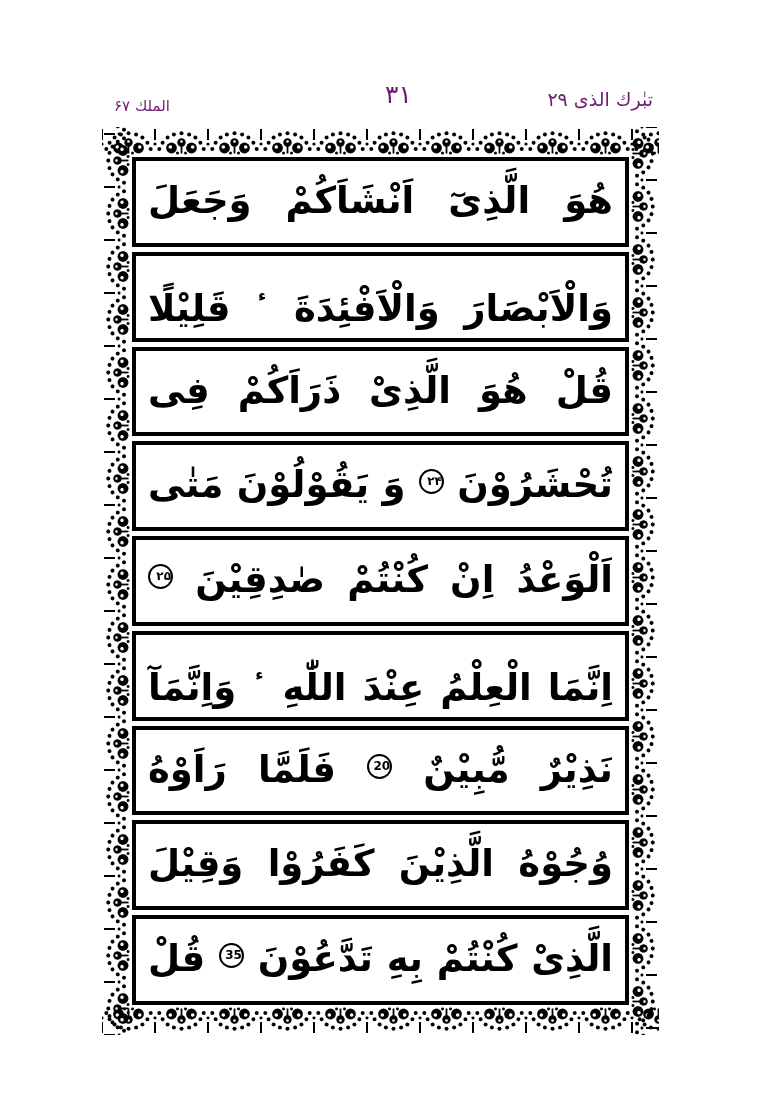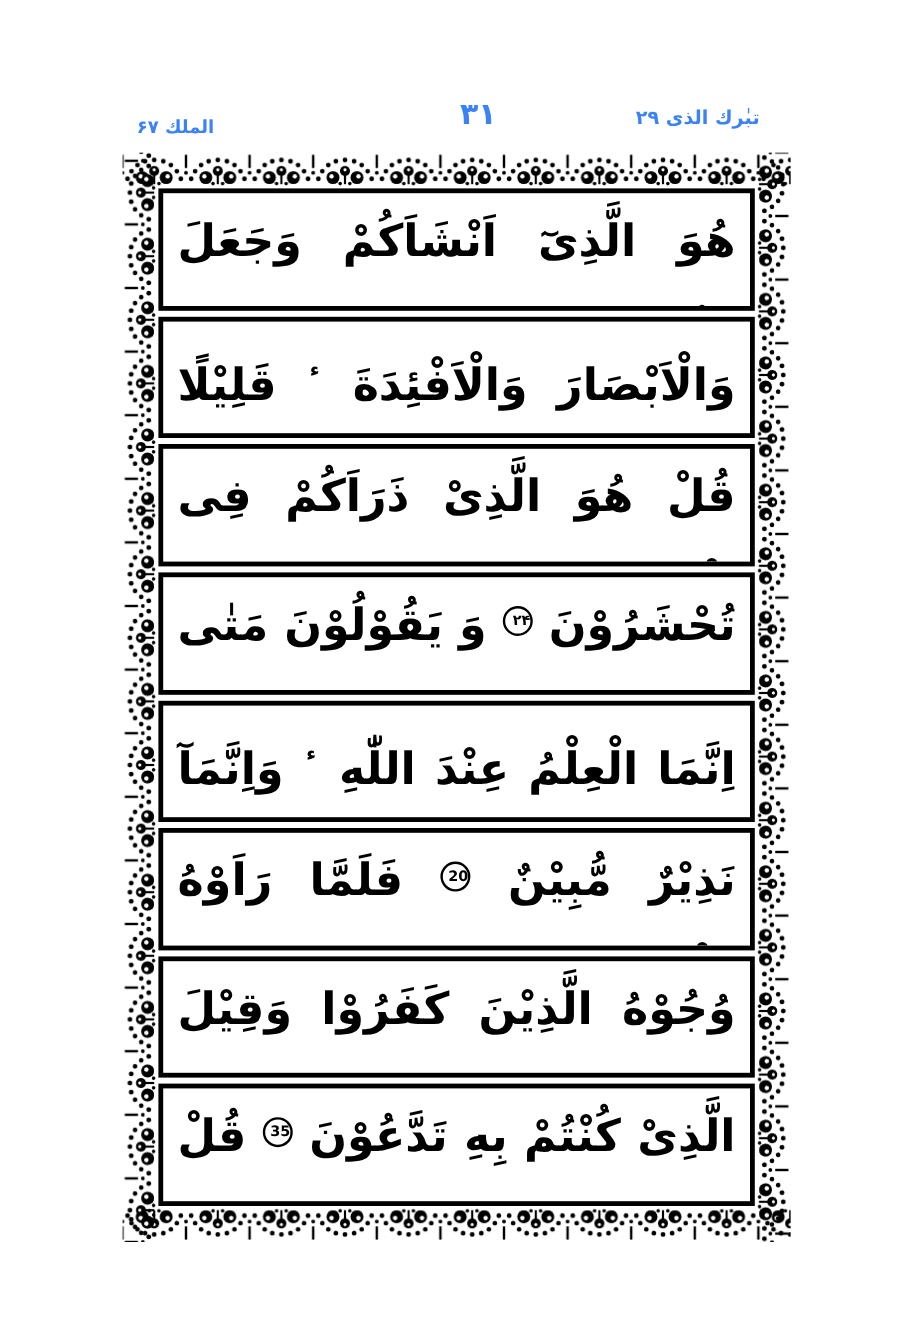--- a/index.html
+++ b/index.html
@@ -1,22 +1,22 @@
 <!DOCTYPE html>
 <html lang="ar" dir="rtl"><head>
 <meta charset="utf-8">
 <style>
   html,body{margin:0;padding:0;background:#ffffff;}
   body{width:761px;height:1120px;position:relative;overflow:hidden;
        font-family:"DejaVu Sans",sans-serif;color:#000;}
   .page{position:absolute;inset:0;background:#ffffff;}
 
   
-  .hdr{position:absolute;direction:rtl;font-weight:bold;white-space:nowrap;color:#3b82f6;}
-  #hdr-right{right:128px;top:88px;font-size:16px;letter-spacing:0;}
+  .hdr{position:absolute;direction:rtl;font-weight:normal;white-space:nowrap;color:#701a75;}
+  #hdr-right{right:108px;top:88px;font-size:19px;letter-spacing:0;}
   #hdr-center{left:0;right:0;top:80px;text-align:center;font-size:25px;margin-left:36px;}
   #hdr-left{left:114px;top:97px;font-size:15px;text-align:left;direction:rtl;}
 
   
   #frame{position:absolute;left:102px;top:127px;width:557px;height:908px;}
   #frame svg.orn{position:absolute;left:0;top:0;width:557px;height:908px;}
 
   
   #content{position:absolute;left:30px;top:30px;right:30px;bottom:30px;
            display:flex;flex-direction:column;gap:5px;box-sizing:border-box;}
@@ -112,20 +112,25 @@
       <div class="row">
         <span class="t">قُلْ هُوَ الَّذِىْ ذَرَاَكُمْ فِى الْاَرْضِ وَاِلَيْهِ</span>
       </div>
 
       <div class="row">
         <span class="t">تُحْشَرُوْنَ</span>
         <span class="marker">۲۴</span>
         <span class="t">وَ يَقُوْلُوْنَ مَتٰى هٰذَا</span>
       </div>
 
+      <div class="row">
+        <span class="t">اَلْوَعْدُ اِنْ كُنْتُمْ صٰدِقِيْنَ</span>
+        <span class="marker">۲۵</span>
+        
+      </div>
 
       <div class="row">
         <span class="t">اِنَّمَا الْعِلْمُ عِنْدَ اللّٰهِ</span>
         <span class="waqf">ء</span>
         <span class="t">وَاِنَّمَآ اَنَا</span>
       </div>
 
       <div class="row">
         <span class="t">نَذِيْرٌ مُّبِيْنٌ</span>
         <span class="marker">20</span>

